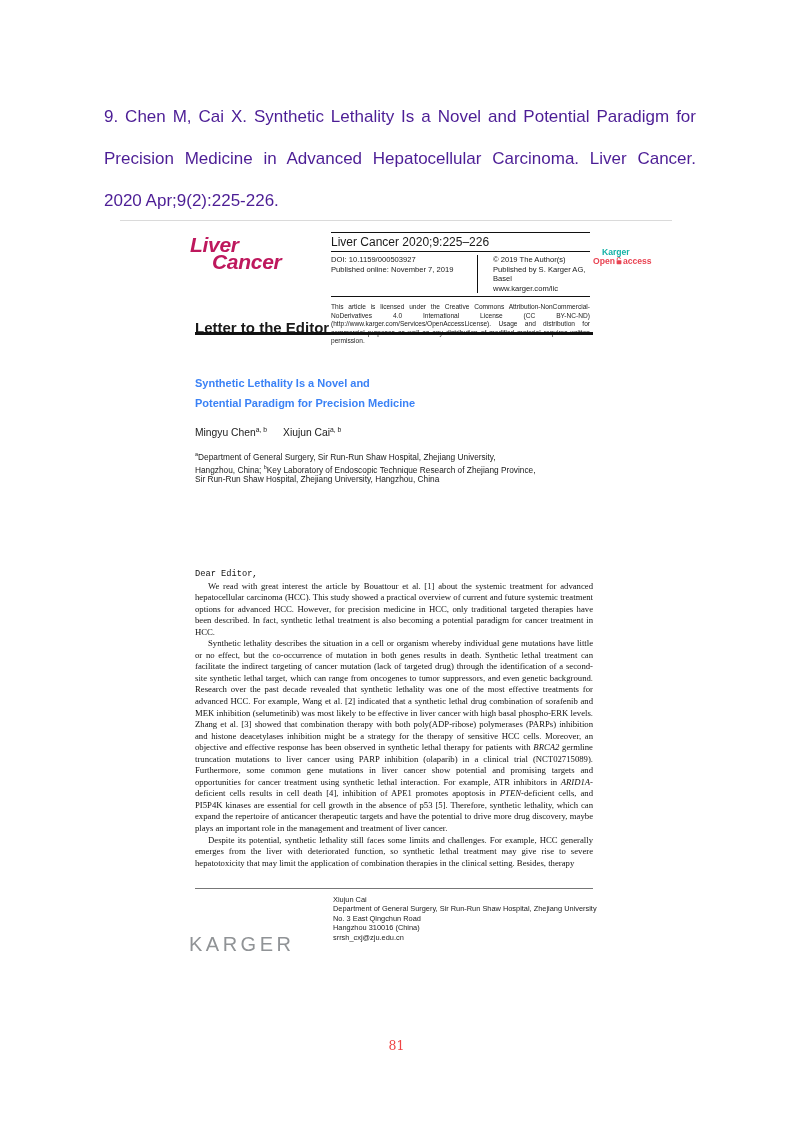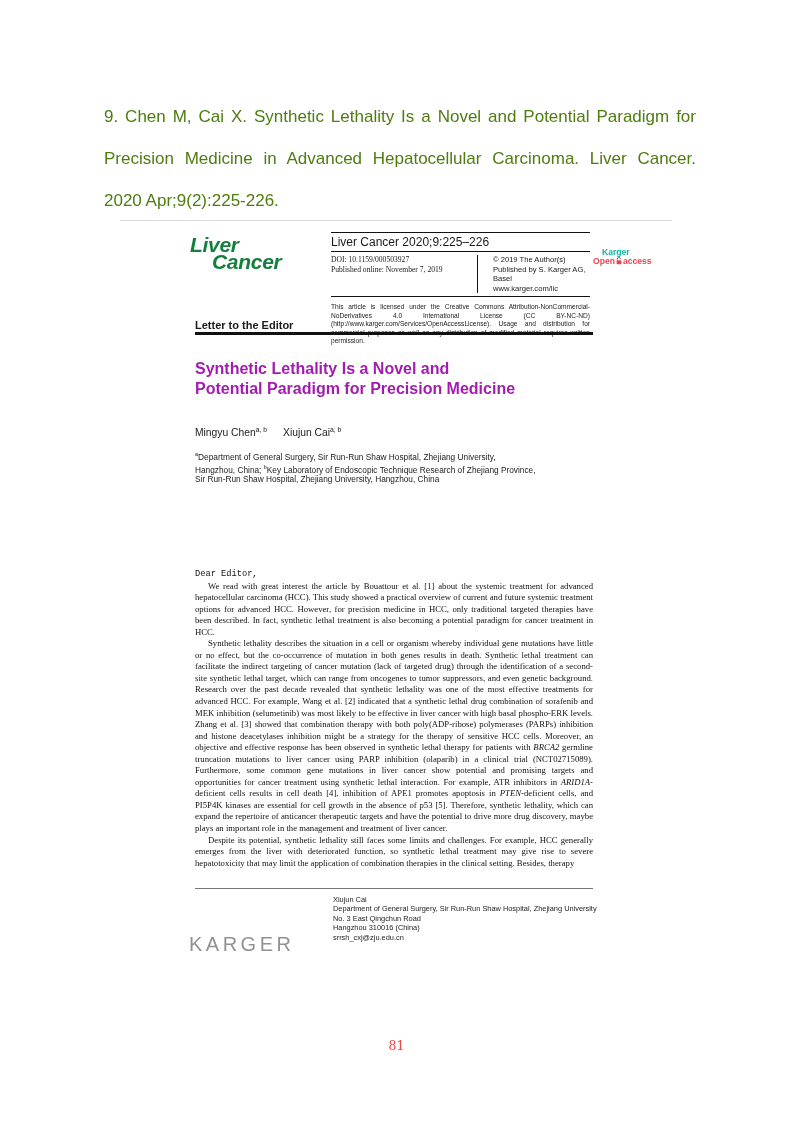--- a/index.html
+++ b/index.html
@@ -4,52 +4,52 @@
 <style>
   html,body { margin:0; padding:0; background:#ffffff; }
   .page {
     position:relative; width:793px; height:1122px; background:#ffffff;
     font-family:"Liberation Sans", sans-serif; overflow:hidden;
   }
 
   
   .citation {
     position:absolute; left:104px; top:96px; width:592px;
-    font-size:17px; line-height:42px; color:#4d7c0f;
+    font-size:17px; line-height:42px; color:#4c1d95;
     text-align:justify;
   }
 
   
   .article {
     position:absolute; left:120px; top:220px; width:552px; height:766px;
     background:#ffffff; border-top:1px solid #dadada; color:#1a1a1a;
   }
 
   .logo { position:absolute; left:70px; top:15px; font-weight:bold; font-style:italic;
-          font-size:21px; line-height:17px; letter-spacing:-0.3px; color:#15803d; }
+          font-size:21px; line-height:17px; letter-spacing:-0.3px; color:#be185d; }
   .logo .l2 { margin-left:22px; }
 
   .masthead { position:absolute; left:211px; top:11px; width:259px; }
   .mh-ref { font-size:12px; padding:2px 0; border-top:1.8px solid #111; border-bottom:1px solid #111; }
   .mh-info { display:flex; border-bottom:1px solid #111; padding:3px 0; font-size:7.6px; line-height:9.6px; }
-  .mh-left { width:146px;font-family:Liberation Serif, serif; }
+  .mh-left { width:146px; }
   .mh-right { flex:1; border-left:1px solid #111; padding-left:15px; }
   .mh-info div { margin:0; }
   .mh-license { margin-top:6px; font-size:6.6px; line-height:8.4px; text-align:justify; color:#222; }
 
   .oa { position:absolute; left:473px; top:27px; font-weight:bold; font-size:8.6px; line-height:8.5px; }
   .oa .k  { display:block; margin-left:9px; color:#14b2a6; }
   .oa .o  { display:flex; align-items:center; color:#e94352;justify-content:center; }
   .oa svg { margin:0 1px; display:block; }
 
-  .section-label { position:absolute; left:75px; top:98px; font-size:11px; font-weight:bold; }
+  .section-label { position:absolute; left:75px; top:98px; font-size:15px; font-weight:bold; }
   .thick-rule { position:absolute; left:75px; top:111px; width:398px; height:3px; background:#111; }
 
-  .title { position:absolute; left:75px; top:138px; width:430px;
-           font-size:16px; font-weight:bold; line-height:20px; color:#a21caf; }
+  .title { position:absolute; left:75px; top:152px; width:430px;
+           font-size:11px; font-weight:bold; line-height:20px; color:#3b82f6; }
 
   .authors { position:absolute; left:75px; top:205px; font-size:10.3px; color:#222; }
   .authors sup { font-size:6.8px; }
   .authors .gap { display:inline-block; width:16px; }
 
   .affil { position:absolute; left:75px; top:229px; width:400px;
            font-size:8.3px; line-height:9.9px; color:#1a1a1a; }
   .affil sup { font-size:5.5px; }
 
   .body-text { position:absolute; left:75px; top:348px; width:398px;

